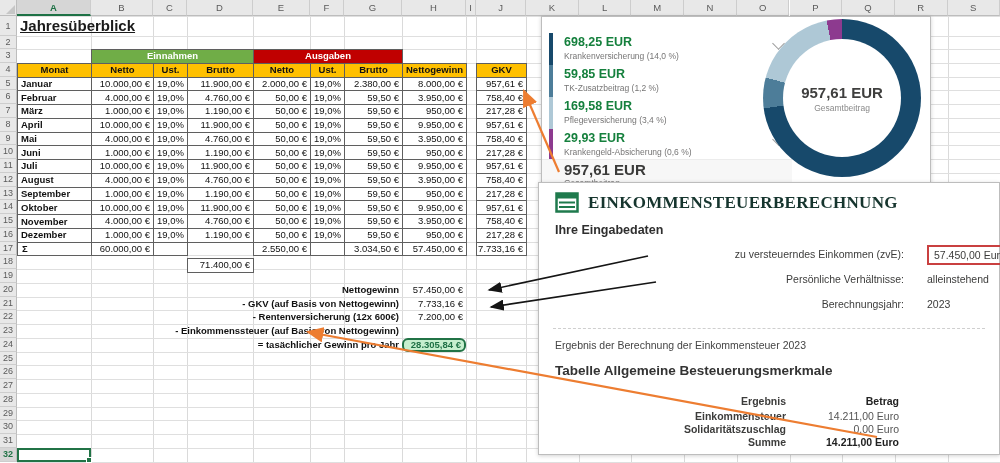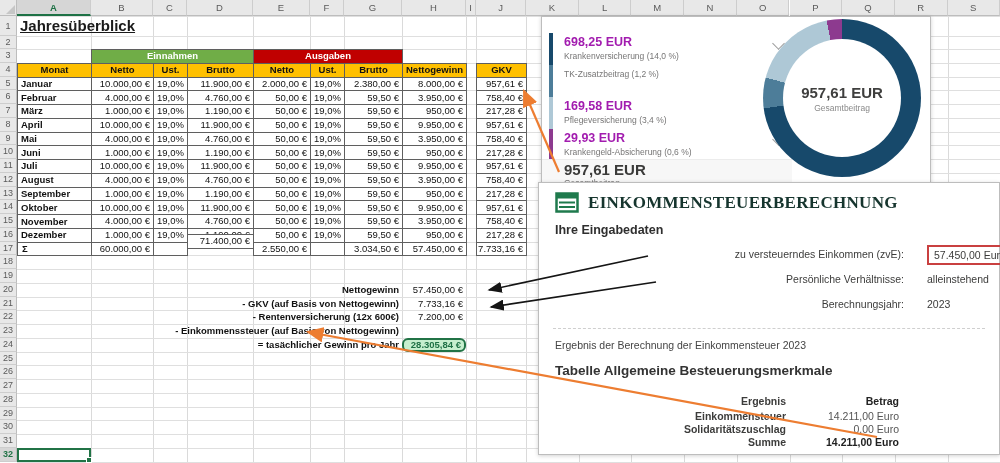--- a/index.html
+++ b/index.html
@@ -29,21 +29,21 @@
   .sumlab{box-sizing:border-box;font-size:9.5px;font-weight:bold;color:#111;text-align:right;z-index:1;line-height:13px;}
   .sumval{box-sizing:border-box;font-size:9.5px;color:#111;text-align:right;padding-right:3px;z-index:1;line-height:13px;}
   .sumval.good{background:#c6efce;color:#1e7145;border:2px solid #217346;font-weight:bold;line-height:10px;}
   #selcell{border:2px solid #217346;box-sizing:border-box;z-index:1;}
   #selcell .fh{position:absolute;right:-3px;bottom:-3px;width:4px;height:4px;background:#217346;border:1px solid #fff;}
   
   .panel{background:#fff;border:1px solid #bdbdbd;box-sizing:border-box;z-index:2;box-shadow:0 1px 4px rgba(0,0,0,.18);}
   #gkv-panel{left:541px;top:16px;width:390px;height:169px;}
   .gkv-bar{position:absolute;left:7px;width:4px;}
   .gkv-item{position:absolute;left:22px;width:200px;}
-  .gkv-item .v{font-size:12.5px;font-weight:bold;color:#a21caf;}
+  .gkv-item .v{font-size:12.5px;font-weight:bold;color:#15803d;}
   .gkv-item .s{font-size:8.5px;color:#767575;margin-top:2px;white-space:nowrap;}
   .chev{position:absolute;left:232px;width:8px;height:8px;border-right:1.5px solid #9a9a9a;border-bottom:1.5px solid #9a9a9a;transform:rotate(45deg);}
   #gkv-total{position:absolute;left:0;top:142px;width:250px;height:26px;background:#f7f7f7;border-top:1px solid #ececec;padding-left:22px;box-sizing:border-box;}
   #gkv-total .v{font-size:15px;font-weight:bold;color:#3b3b3a;margin-top:1px;}
   #gkv-total .s{font-size:8.5px;color:#767575;}
   #donut{position:absolute;left:221px;top:2px;width:158px;height:158px;border-radius:50%;}
   #donut-hole{position:absolute;left:20px;top:20px;width:118px;height:118px;border-radius:50%;background:#fff;
               display:flex;flex-direction:column;align-items:center;justify-content:center;}
   #donut-hole .v{font-size:15px;font-weight:bold;color:#3f3f3e;}
   #donut-hole .s{font-size:8.5px;color:#8a8a8a;margin-top:2px;}
@@ -297,21 +297,21 @@
       <div class="cell c" style="position: absolute; left: 153px; width: 35px; top: 227.75px; height: 14.75px;">19,0%</div>
       <div class="cell r" style="position: absolute; left: 187px; width: 67px; top: 227.75px; height: 14.75px;">1.190,00 €</div>
       <div class="cell r" style="position: absolute; left: 253px; width: 58px; top: 227.75px; height: 14.75px;">50,00 €</div>
       <div class="cell c" style="position: absolute; left: 310px; width: 35px; top: 227.75px; height: 14.75px;">19,0%</div>
       <div class="cell r" style="position: absolute; left: 344px; width: 59px; top: 227.75px; height: 14.75px;">59,50 €</div>
       <div class="cell r" style="position: absolute; left: 402px; width: 65px; top: 227.75px; height: 14.75px;">950,00 €</div>
       <div class="cell r" style="position: absolute; left: 476px; width: 51px; top: 227.75px; height: 14.75px;">217,28 €</div>
       <div class="cell l" style="position: absolute; left: 17px; width: 75px; top: 241.5px; height: 14.75px; font-weight: bold; justify-content: flex-start; padding-left: 4px;">Σ</div>
       <div class="cell r" style="position: absolute; left: 91px; width: 63px; top: 241.5px; height: 14.75px;">60.000,00 €</div>
       <div class="cell c" style="position: absolute; left: 153px; width: 35px; top: 241.5px; height: 14.75px;"></div>
-      <div class="cell r" style="position: absolute; left: 187px; width: 67px; top: 234px; height: 14.75px;">71.400,00 €</div>
+      <div class="cell r" style="position: absolute; left: 187px; width: 67px; top: 258px; height: 14.75px;">71.400,00 €</div>
       <div class="cell r" style="position: absolute; left: 253px; width: 58px; top: 241.5px; height: 14.75px;">2.550,00 €</div>
       <div class="cell c" style="position: absolute; left: 310px; width: 35px; top: 241.5px; height: 14.75px;"></div>
       <div class="cell r" style="position: absolute; left: 344px; width: 59px; top: 241.5px; height: 14.75px;">3.034,50 €</div>
       <div class="cell r" style="position: absolute; left: 402px; width: 65px; top: 241.5px; height: 14.75px;">57.450,00 €</div>
       <div class="cell r" style="position: absolute; left: 476px; width: 51px; top: 241.5px; height: 14.75px;">7.733,16 €</div>
     </div>
   <div id="summary-area">
       <div class="sumlab" style="position: absolute; left: 100px; width: 299px; top: 282.75px; height: 13.75px;">Nettogewinn</div>
       <div class="sumval" style="position: absolute; left: 402px; width: 64px; top: 282.75px; height: 13.75px;">57.450,00 €</div>
       <div class="sumlab" style="position: absolute; left: 100px; width: 299px; top: 296.5px; height: 13.75px;">- GKV (auf Basis von Nettogewinn)</div>
@@ -330,20 +330,21 @@
   <div class="abs panel" id="gkv-panel">
     <div id="gkv-items">
         <div class="gkv-bar" style="position: absolute; top: 16px; height: 32px; background: rgb(23, 73, 107);"></div>
         <div class="gkv-item" style="position: absolute; top: 18px;">
           <div class="v" style="position: static;">698,25 EUR</div>
           <div class="s" style="position: static;">Krankenversicherung (14,0 %)</div>
         </div>
         <div class="chev" style="position: absolute; top: 22px;"></div>
         <div class="gkv-bar" style="position: absolute; top: 48px; height: 32px; background: rgb(77, 125, 153);"></div>
         <div class="gkv-item" style="position: absolute; top: 50px;">
+          <div class="v" style="position: static;">59,85 EUR</div>
           <div class="s" style="position: static;">TK-Zusatzbeitrag (1,2 %)</div>
         </div>
         <div class="chev" style="position: absolute; top: 54px;"></div>
         <div class="gkv-bar" style="position: absolute; top: 80px; height: 32px; background: rgb(174, 200, 214);"></div>
         <div class="gkv-item" style="position: absolute; top: 82px;">
           <div class="v" style="position: static;">169,58 EUR</div>
           <div class="s" style="position: static;">Pflegeversicherung (3,4 %)</div>
         </div>
         <div class="chev" style="position: absolute; top: 86px;"></div>
         <div class="gkv-bar" style="position: absolute; top: 112px; height: 32px; background: rgb(141, 58, 143);"></div>

